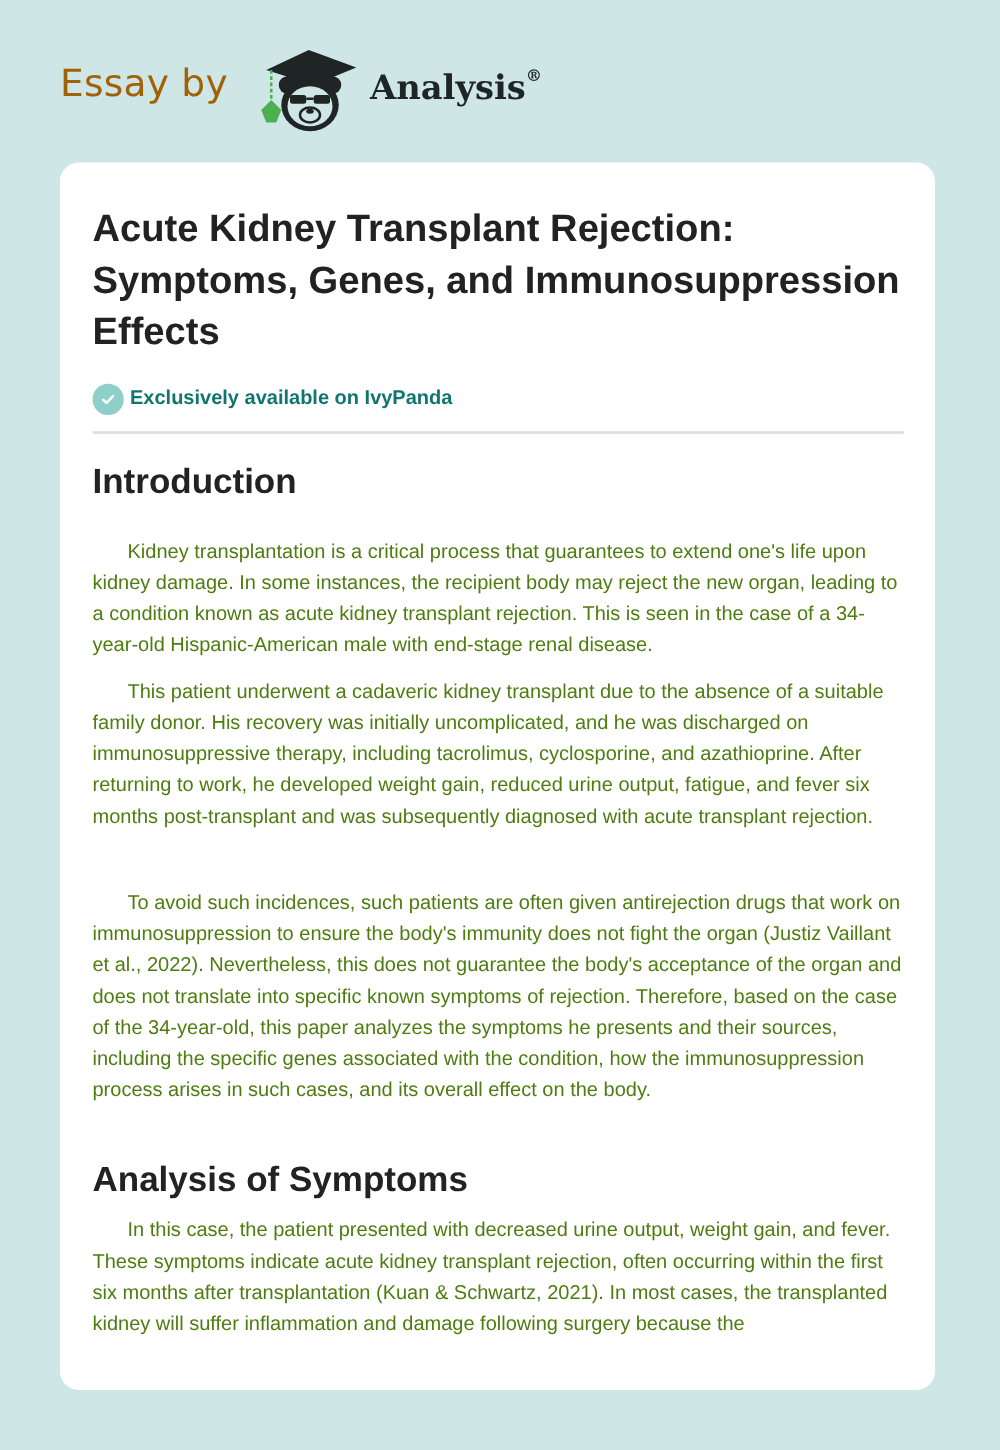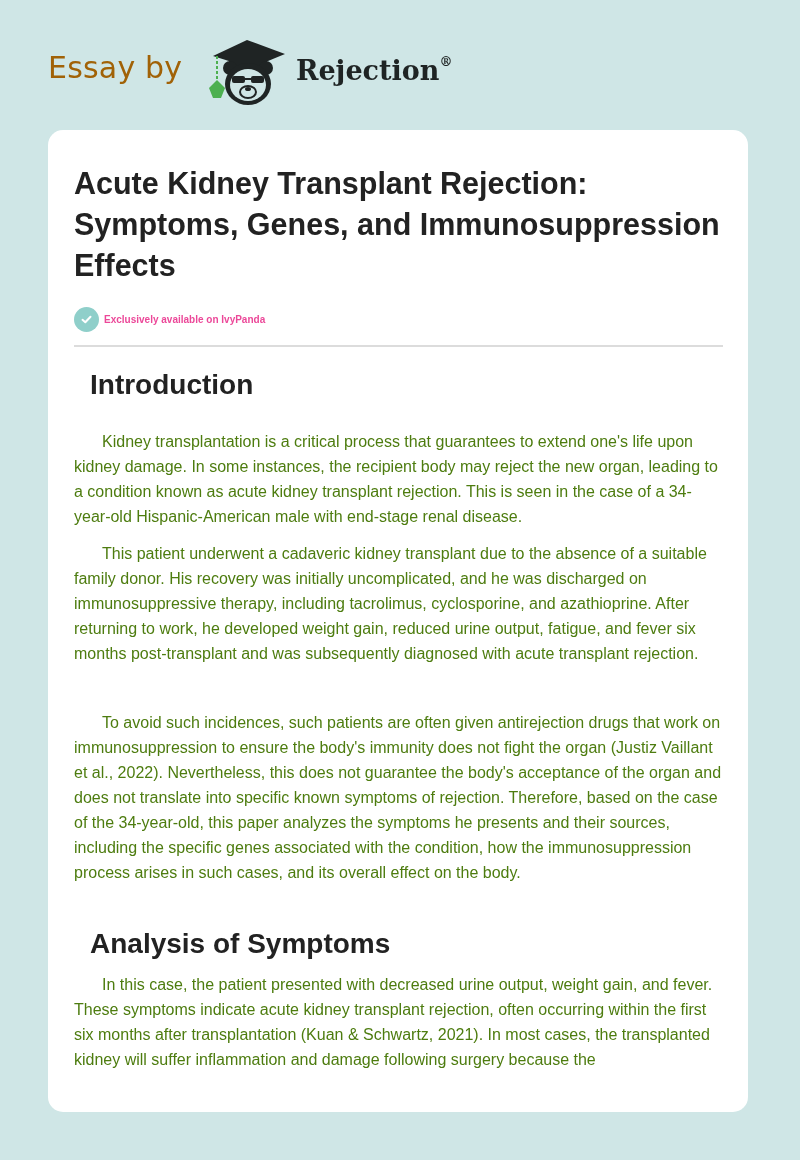--- a/index.html
+++ b/index.html
@@ -34,26 +34,26 @@
       font-size: 30.5px; line-height: 41px; font-weight: bold; color: #222;
     }
     .exclusive {
       position: absolute; left: 0; top: 176px; height: 26px;
       display: flex; align-items: center;
     }
     .check {
       width: 25px; height: 25px; border-radius: 50%; background: #8fcfca;
       display: flex; align-items: center; justify-content: center; margin-right: 5px;
     }
-    .exclusive-label { font-size: 10px; font-weight: bold; color: #ec4899; }
+    .exclusive-label { font-size: 16px; font-weight: bold; color: #0f766e; }
     .divider {
       position: absolute; left: 0; top: 215px; width: 649px; height: 2px; background: #dcdcdc;
     }
     h2 {
-      position: absolute; left: 16px; margin: 0;
+      position: absolute; left: 0; margin: 0;
       font-size: 28px; font-weight: bold; color: #222; line-height: 34px;
     }
     p {
       position: absolute; left: 0; width: 654px; margin: 0;
       font-size: 16px; line-height: 25px; color: #4d7c0f; text-indent: 28px;
     }
   </style>
 </head>
 <body>
 
@@ -72,21 +72,21 @@
       <circle cx="63" cy="32" r="7" fill="#1f2424"></circle>
       <ellipse cx="45" cy="48" rx="23" ry="21" fill="#1f2424"></ellipse>
       <ellipse cx="45" cy="49" rx="18" ry="16" fill="#cfe6e6"></ellipse>
       <rect x="29" y="40" width="13" height="7" rx="2" fill="#1f2424"></rect>
       <rect x="48" y="40" width="13" height="7" rx="2" fill="#1f2424"></rect>
       <line x1="42" y1="43" x2="48" y2="43" stroke="#1f2424" stroke-width="2"></line>
       <ellipse cx="45" cy="56" rx="8" ry="6" fill="none" stroke="#1f2424" stroke-width="2"></ellipse>
       <ellipse cx="45" cy="53" rx="3" ry="2" fill="#1f2424"></ellipse>
     </svg>
   </div>
-  <div class="brand"><span>Rejection</span><sup>®</sup></div>
+  <div class="brand"><span>Analysis</span><sup>®</sup></div>
 </div>
 
 <div class="card">
   <div class="inner">
     <h1>Acute Kidney Transplant Rejection: Symptoms, Genes, and Immunosuppression Effects</h1>
 
     <div class="exclusive">
       <span class="check">
         <svg width="13" height="13" viewBox="0 0 13 13">
             <path d="M2.5,6.8 L5.3,9.3 L10.5,3.8" fill="none" stroke="#ffffff" stroke-width="2" stroke-linecap="round" stroke-linejoin="round"></path>

